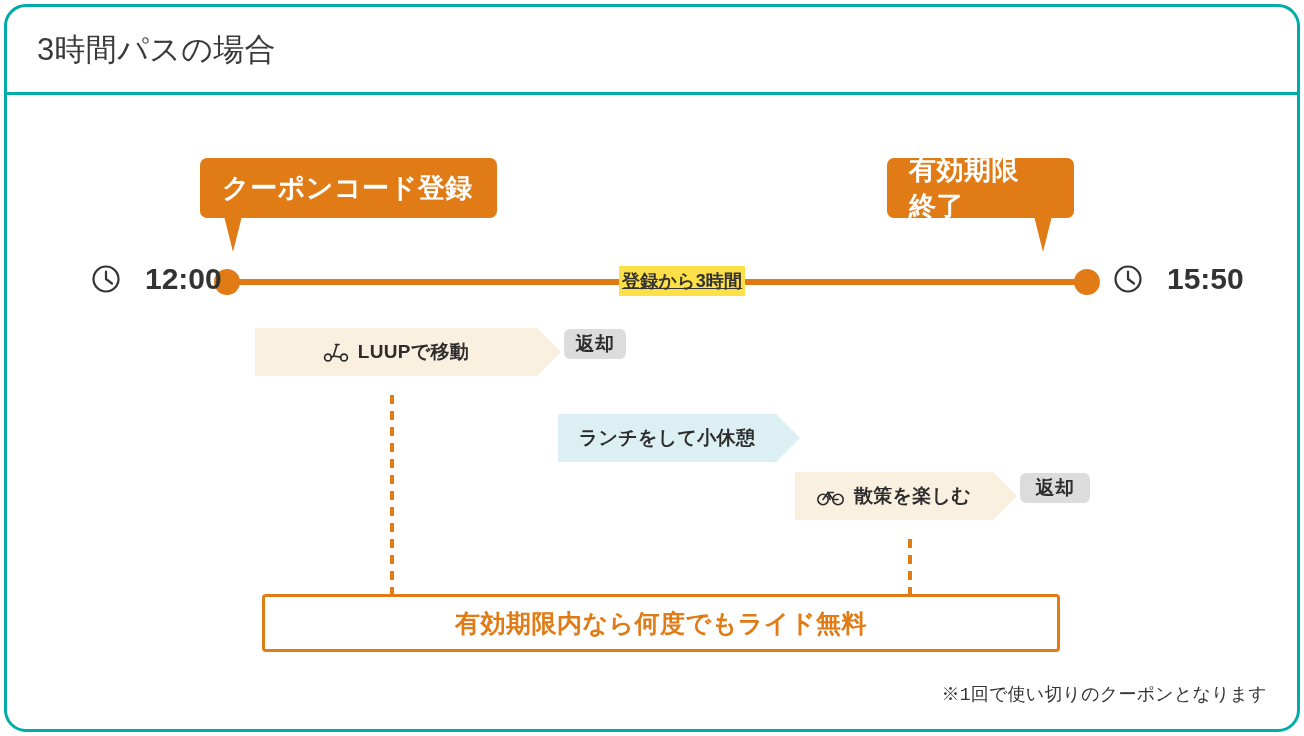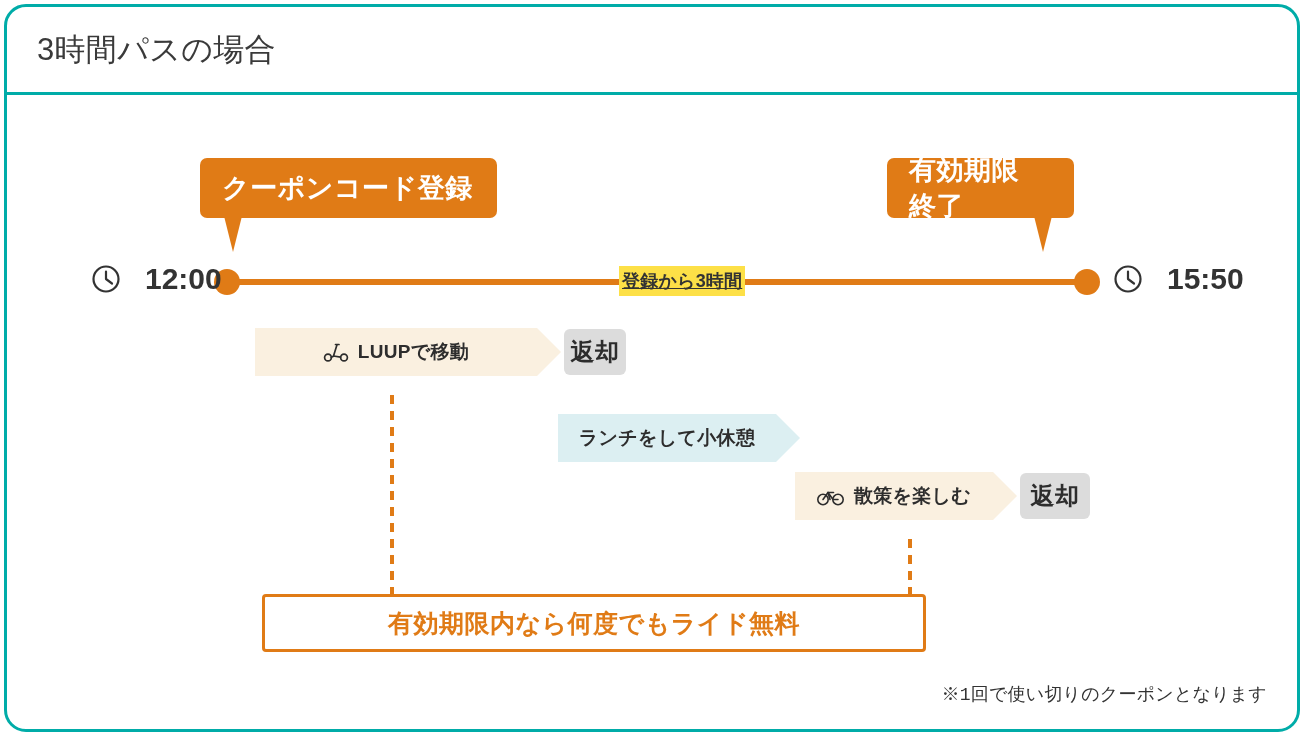--- a/index.html
+++ b/index.html
@@ -154,27 +154,27 @@
     padding-right: 24px;
   }
   .chevron .ico { margin-right: 9px; display: inline-flex; align-items: center; }
 
   #bar-ride   { left: 248px; top: 230px; width: 306px; background: #FAF0E0; justify-content: center; }
   #bar-lunch  { left: 551px; top: 316px; width: 242px; background: #DCEFF2; }
   #bar-walk   { left: 788px; top: 374px; width: 222px; background: #FAF0E0; }
 
   .return-box {
     position: absolute;
-    height: 46px;
+    height: 30px;
     background: #DCDCDC;
     border-radius: 6px;
     display: flex;
     align-items: center;
     justify-content: center;
-    font-size: 24px;
+    font-size: 19px;
     font-weight: bold;
     color: #2d2d2d;
     letter-spacing: 0.5px;
   }
   #return-1 { left: 557px; top: 231px; width: 62px; }
   #return-2 { left: 1013px; top: 375px; width: 70px; }
 
   
   .dotted {
     position: absolute;
@@ -184,21 +184,21 @@
     background-repeat: repeat-y;
   }
   #dot-line-1 { left: 383px; top: 297px; height: 199px; }
   #dot-line-2 { left: 901px; top: 441px; height: 55px; }
 
   
   .highlight-box {
     position: absolute;
     left: 255px;
     top: 496px;
-    width: 664px;
+    width: 798px;
     height: 58px;
     box-sizing: border-box;
     border: 3px solid #E07B16;
     border-radius: 4px;
     display: flex;
     align-items: center;
     justify-content: center;
     background: #ffffff;
     color: #E07B16;
     font-size: 25px;

